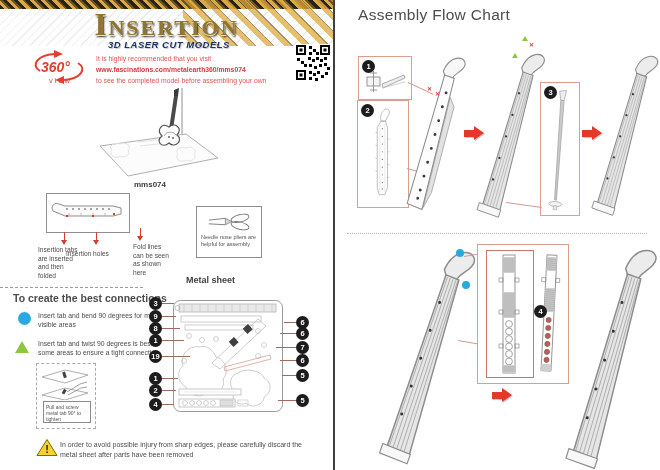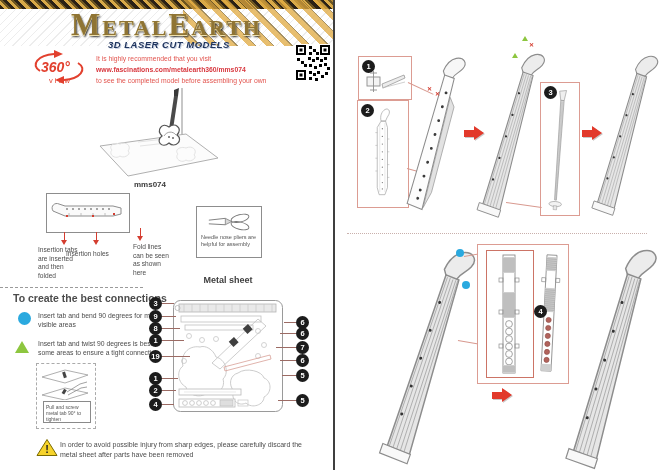--- a/index.html
+++ b/index.html
@@ -119,21 +119,21 @@
       <ellipse cx="36" cy="16" rx="10" ry="4" fill="none" stroke="#777" stroke-width="1" transform="rotate(14 36 16)"></ellipse>
     </symbol>
   </defs>
 </svg>
 
 <div class="page-left">
 
   <div class="band">
     <div class="band-top"></div>
     <div class="band-stripes"></div>
-    <div class="brand-title">MetalEarth</div>
+    <div class="brand-title">Insertion</div>
   </div>
   <div class="brand-sub">3D LASER CUT MODELS</div>
 
   <svg class="abs" style="left:26px;top:46px" width="66" height="42" viewBox="0 0 66 42">
     <path d="M14,25 C4,19 12,9 28,8" stroke="#e2402e" stroke-width="2" fill="none"></path>
     <polygon points="28,4 37,8 28,12" fill="#e2402e"></polygon>
     <path d="M52,17 C62,23 54,33 38,34" stroke="#e2402e" stroke-width="2" fill="none"></path>
     <polygon points="38,30 29,34 38,38" fill="#e2402e"></polygon>
     <text x="15" y="26" font-size="14" font-weight="bold" font-style="italic" fill="#e2402e">360°</text>
     <text x="23" y="37" font-size="7.5" letter-spacing="2" fill="#e2402e">view</text>
@@ -230,21 +230,21 @@
   <div class="small-label" style="left:38px;top:246px;width:44px">Insertion tabs are inserted and then folded</div>
   <div class="small-label" style="left:66px;top:250px;width:62px">Insertion holes</div>
   <div class="small-label" style="left:133px;top:243px;width:38px">Fold lines can be seen as shown here</div>
 
   <div class="outline-box" style="left:196px;top:206px;width:64px;height:50px">
     <svg style="margin:4px auto 0" width="46" height="22" viewBox="0 0 48 24">
       <use href="#pliers-sym"></use>
     </svg>
     <div style="font-size:5.5px;line-height:7px;padding:1px 4px;color:#555">Needle nose pliers are helpful for assembly</div>
   </div>
-  <div class="abs" style="left:186px;top:275px;width:84px;text-align:center;font-size:9px;font-weight:bold;color:#3f3f3f">Metal sheet</div>
+  <div class="abs" style="left:186px;top:275px;width:84px;text-align:left;font-size:9px;font-weight:bold;color:#3f3f3f">Metal sheet</div>
 
   <div class="dash-sep" style="left:0;top:287px;width:143px"></div>
 
   <div class="sec-head" style="left:13px;top:292px">To create the best connections</div>
   <div class="bullet-circle" style="left:18px;top:312px"></div>
   <div class="bullet-text" style="left:38px;top:311px;width:128px">Insert tab and bend 90 degrees for most visible areas</div>
   <div class="bullet-tri" style="left:15px;top:341px"></div>
   <div class="bullet-text" style="left:38px;top:339px;width:132px">Insert tab and twist 90 degrees is best in some areas to ensure a tight connection</div>
 
   <div class="dashed-box" style="left:36px;top:363px;width:58px;height:64px"></div>
@@ -326,20 +326,21 @@
   <svg class="abs" style="left:36px;top:438px" width="22" height="19" viewBox="0 0 22 19">
     <path d="M11,1.5 L21,17.5 L1,17.5 Z" fill="#f6d32b" stroke="#7a6a00" stroke-width="1"></path>
     <text x="11" y="15" text-anchor="middle" font-size="11" font-weight="bold" fill="#222">!</text>
   </svg>
   <div class="warn-text" style="left:60px;top:440px;width:252px">In order to avoid possible injury from sharp edges, please carefully discard the metal sheet after parts have been removed</div>
 </div>
 
 <div class="divider"></div>
 
 <div class="page-right">
+  <div class="flow-head">Assembly Flow Chart</div>
 
   <div class="flow-box" style="left:23px;top:56px;width:52px;height:42px">
     <div class="num-badge" style="left:3px;top:3px">1</div>
     <svg class="abs" style="left:5px;top:8px" width="44" height="32" viewBox="0 0 44 32">
       <rect x="3" y="12" width="13" height="9" fill="#f4f4f4" stroke="#8d8d8d" stroke-width="0.9"></rect>
       <path d="M9.5,6 L9.5,27 M6,8 h7 M6,25 h7" stroke="#8d8d8d" stroke-width="0.9" fill="none"></path>
       <polygon points="18,19 40,10 41,13 19,23" fill="#ececec" stroke="#999" stroke-width="0.8"></polygon>
       <path d="M18,23 L41,17" stroke="#bbb" stroke-width="0.7"></path>
     </svg>
   </div>

